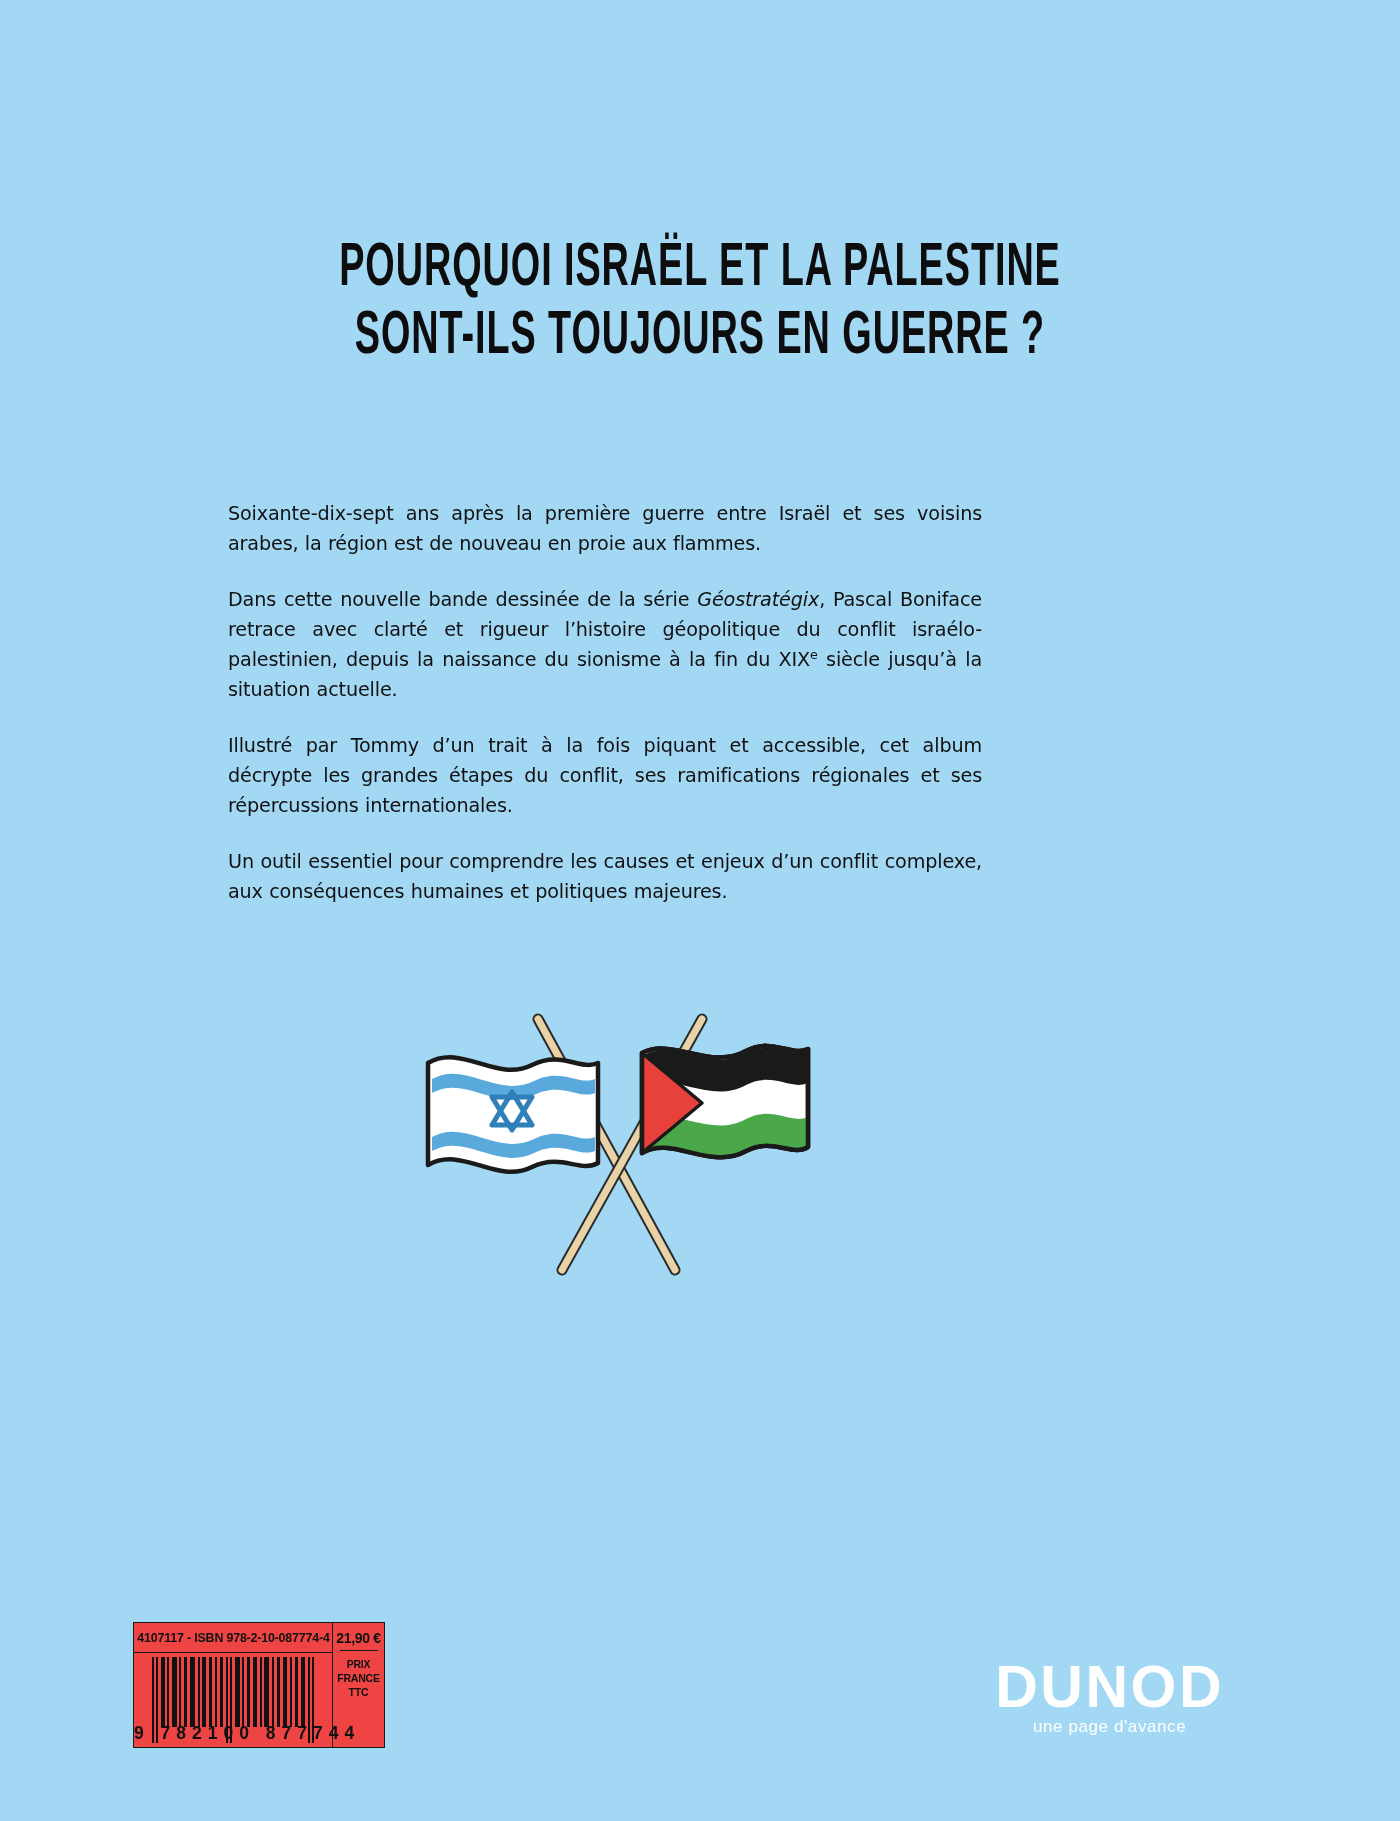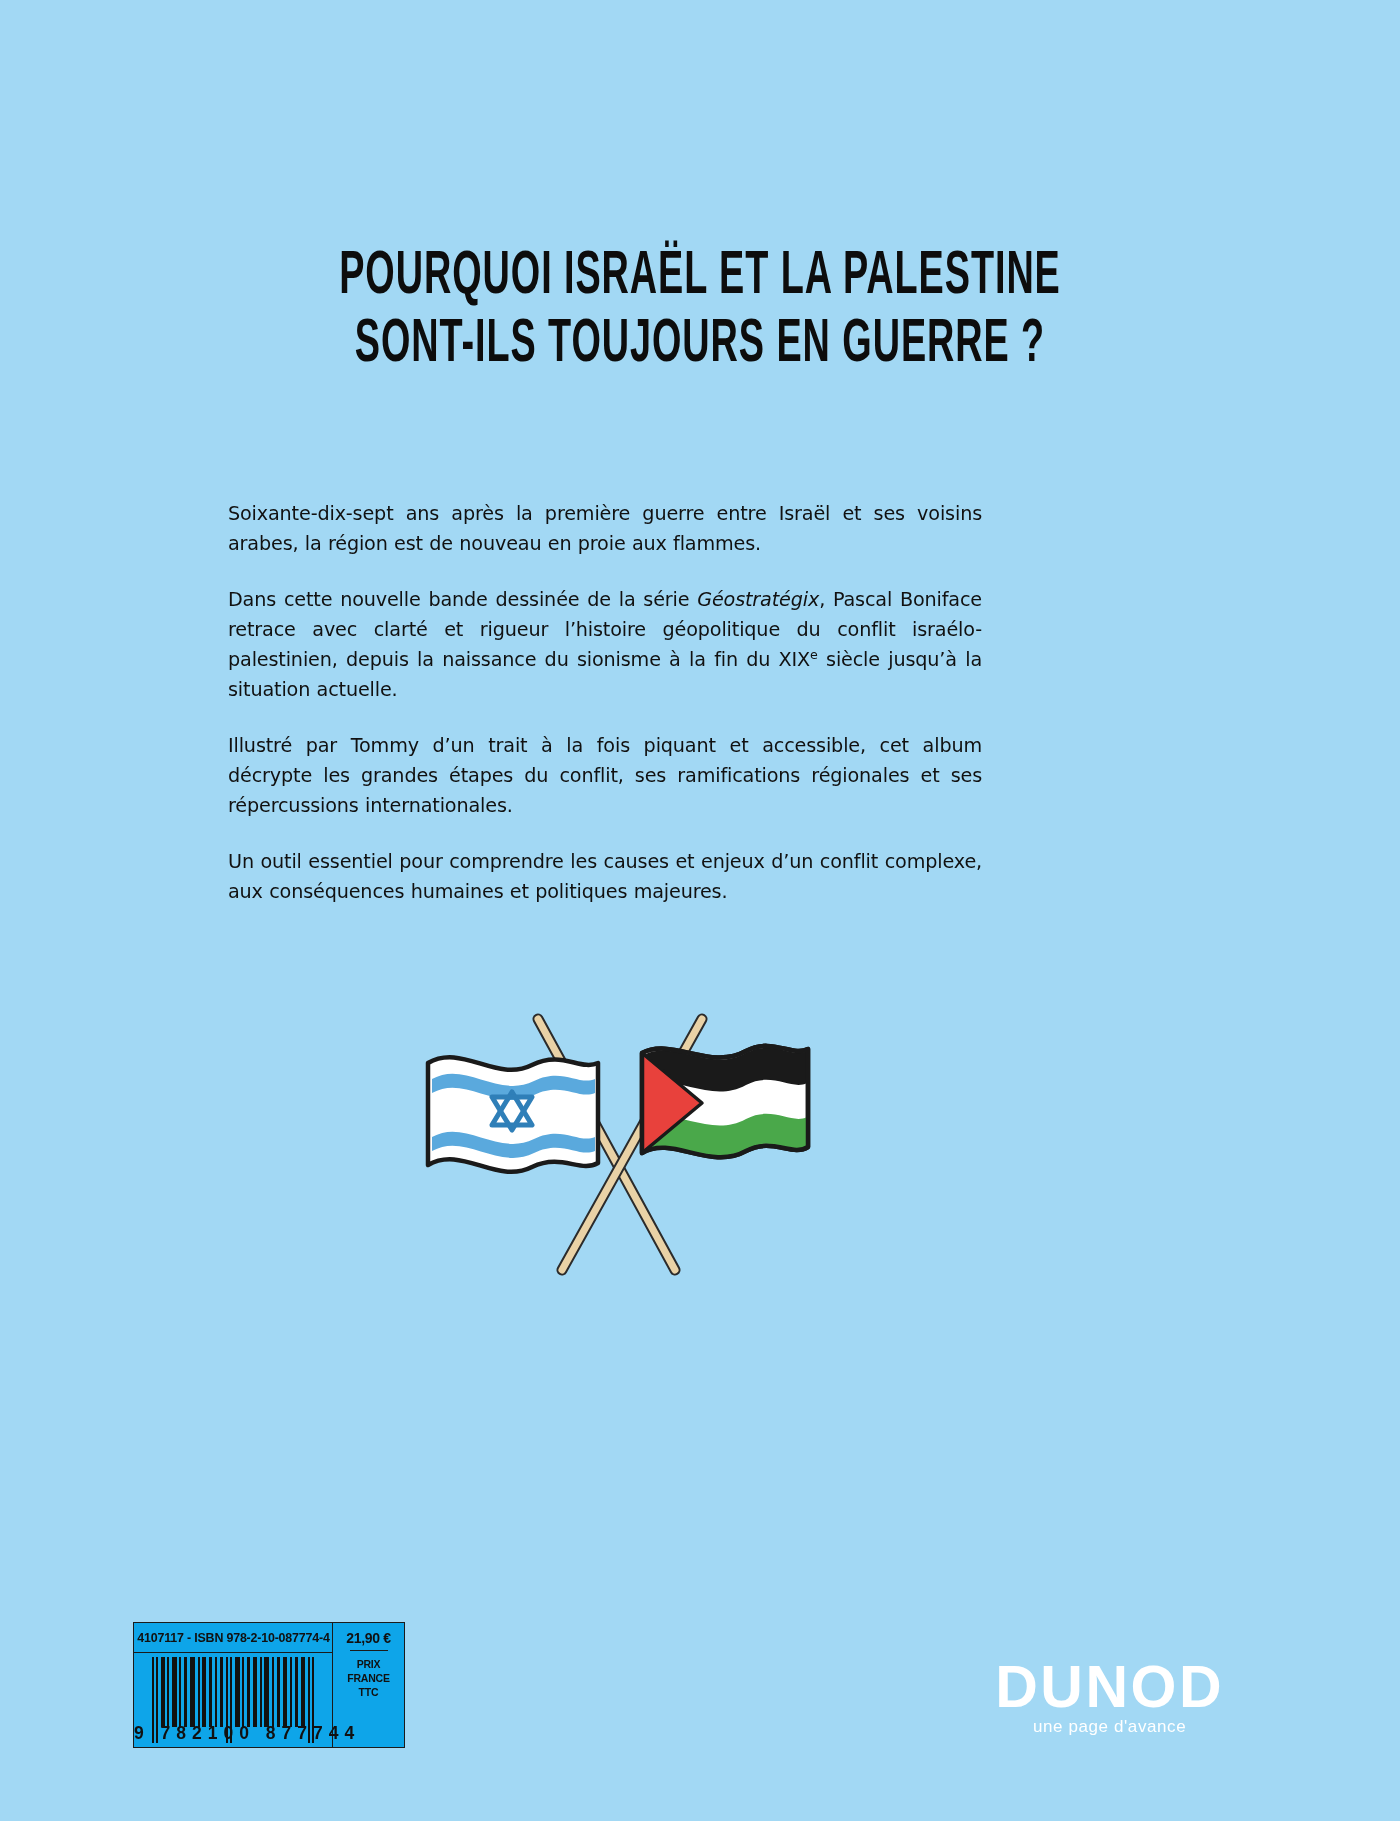--- a/index.html
+++ b/index.html
@@ -19,21 +19,21 @@
     width: 1400px;
     height: 1821px;
     background: #a2d8f4;
     box-sizing: border-box;
   }
 
   
   .title-block {
     position: absolute;
     left: 0;
-    top: 238px;
+    top: 230px;
     width: 1400px;
     text-align: center;
   }
   .title-line {
     display: block;
     color: #0d0d0d;
     font-family: "Liberation Sans Narrow", "Liberation Sans", sans-serif;
     font-weight: 700;
     font-size: 61px;
     line-height: 68px;
@@ -75,21 +75,21 @@
   }
 
   
   .barcode-block {
     position: absolute;
     left: 133px;
     top: 1622px;
     height: 126px;
     display: flex;
     align-items: stretch;
-    background: #0ea5e9;
+    background: #ef4444;
     border: 1.6px solid #1b1b1b;
     box-sizing: border-box;
   }
   .bc-left {
     width: 198px;
     display: flex;
     flex-direction: column;
     box-sizing: border-box;
   }
   .bc-isbn-row {
@@ -125,21 +125,21 @@
     right: 0;
     bottom: 3px;
     font-family: "Liberation Sans", sans-serif;
     font-size: 17.5px;
     color: #111;
     letter-spacing: 6px;
     text-align: center;
     white-space: nowrap;
   }
   .bc-right {
-    width: 72px;
+    width: 52px;
     border-left: 1.5px solid #1b1b1b;
     display: flex;
     flex-direction: column;
     align-items: center;
     box-sizing: border-box;
     padding-top: 7px;
   }
   .bc-price {
     font-family: "Liberation Sans Narrow", "Liberation Sans", sans-serif;
     font-weight: 700;

